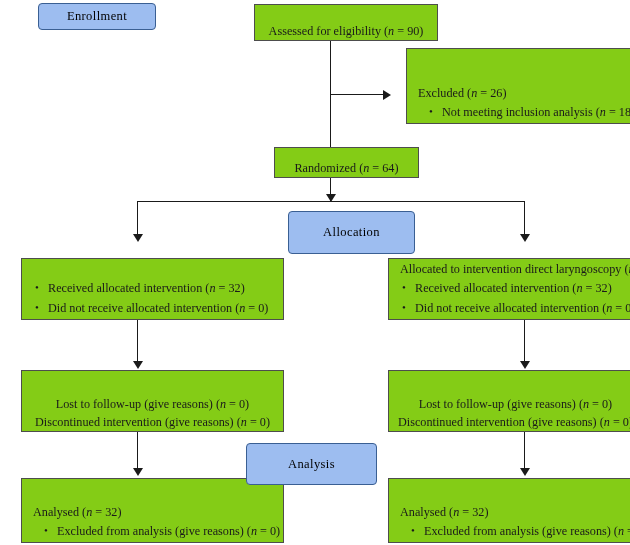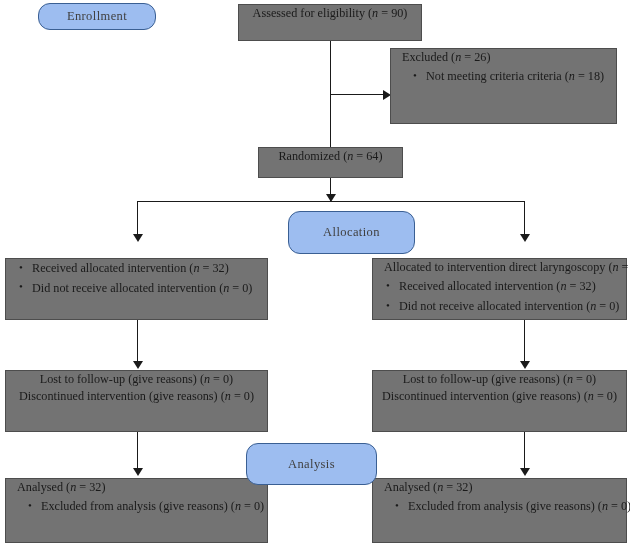--- a/index.html
+++ b/index.html
@@ -13,24 +13,25 @@
     height: 545px;
     background: #ffffff;
     font-family: "Liberation Serif", "DejaVu Serif", serif;
     color: #1a1a1a;
     overflow: hidden;
   }
   .box {
     position: absolute;
     box-sizing: border-box;
     border: 1px solid #4d4d4d;
-    background: #737373;
+    background: #84cc16;
     display: flex;
     flex-direction: column;
-    justify-content: flex-start;
+    justify-content: flex-end;
+    margin-left: 16px;
   }
   .box-center {
     align-items: center;
     text-align: center;
   }
   .line {
     position: absolute;
     background: #1a1a1a;
   }
   .vline { width: 1.4px; }
@@ -46,23 +47,23 @@
     position: absolute;
     width: 0; height: 0;
     border-top: 5px solid transparent;
     border-bottom: 5px solid transparent;
     border-left: 8px solid #1a1a1a;
   }
   .badge {
     position: absolute;
     box-sizing: border-box;
     border: 1px solid #3a5f93;
-    border-radius: 12px;
+    border-radius: 4px;
     background: #9dbdf0;
-    color: #404040;
+    color: #000000;
     display: flex;
     align-items: center;
     justify-content: center;
     font-size: 12.5px;
     letter-spacing: 0.4px;
     z-index: 5;
   }
   .txt {
     font-size: 12.2px;
     line-height: 1.42;
@@ -136,21 +137,21 @@
       <span>Assessed for eligibility (</span><i>n</i><span> = 90)</span>
     </div>
   </div>
 
   <div class="box" style="left:390px; top:48px; width:227px; height:76px;">
     <div class="txt pad-l" style="margin-bottom:1px;">
       <span>Excluded (</span><i>n</i><span> = 26)</span>
     </div>
     <ul class="bullets" style="margin-left:20px;">
       <li>
-        <span>Not meeting criteria criteria (</span><i>n</i><span> = 18)</span>
+        <span>Not meeting inclusion analysis (</span><i>n</i><span> = 18)</span>
       </li>
     </ul>
   </div>
 
   <div class="box box-center" style="left:258px; top:147px; width:145px; height:31px;">
     <div class="txt">
       <span>Randomized (</span><i>n</i><span> = 64)</span>
     </div>
   </div>
 

